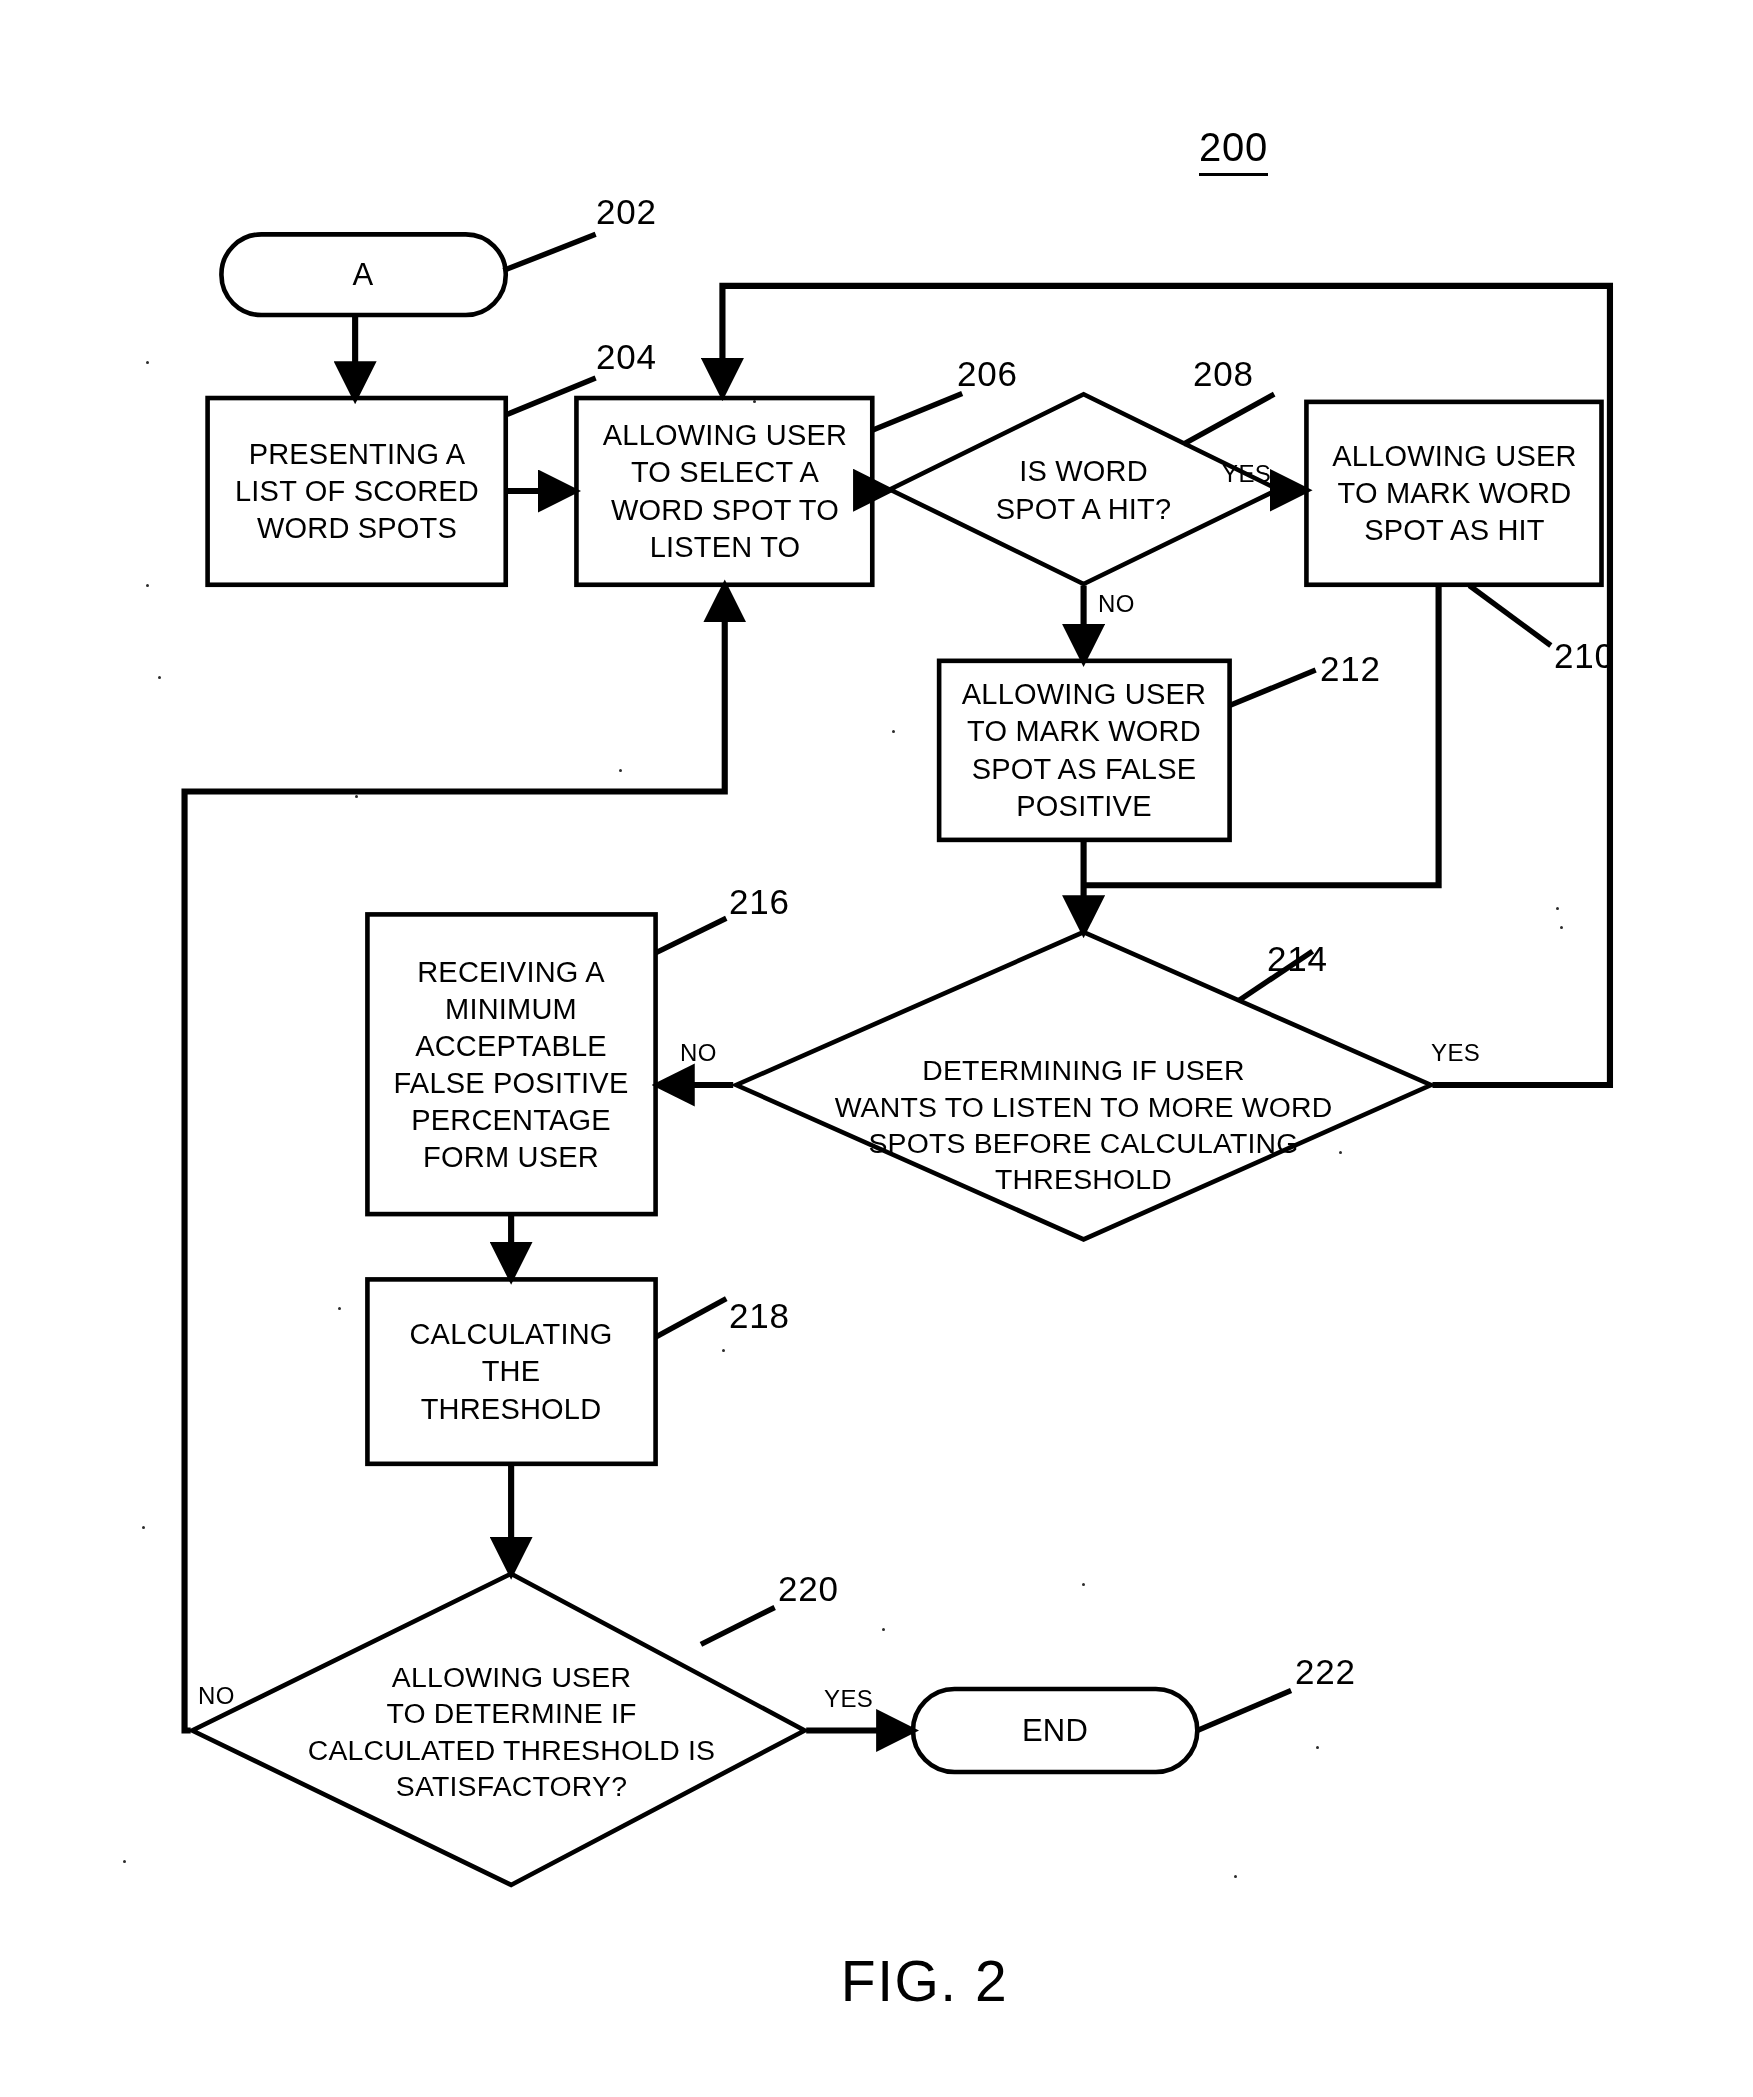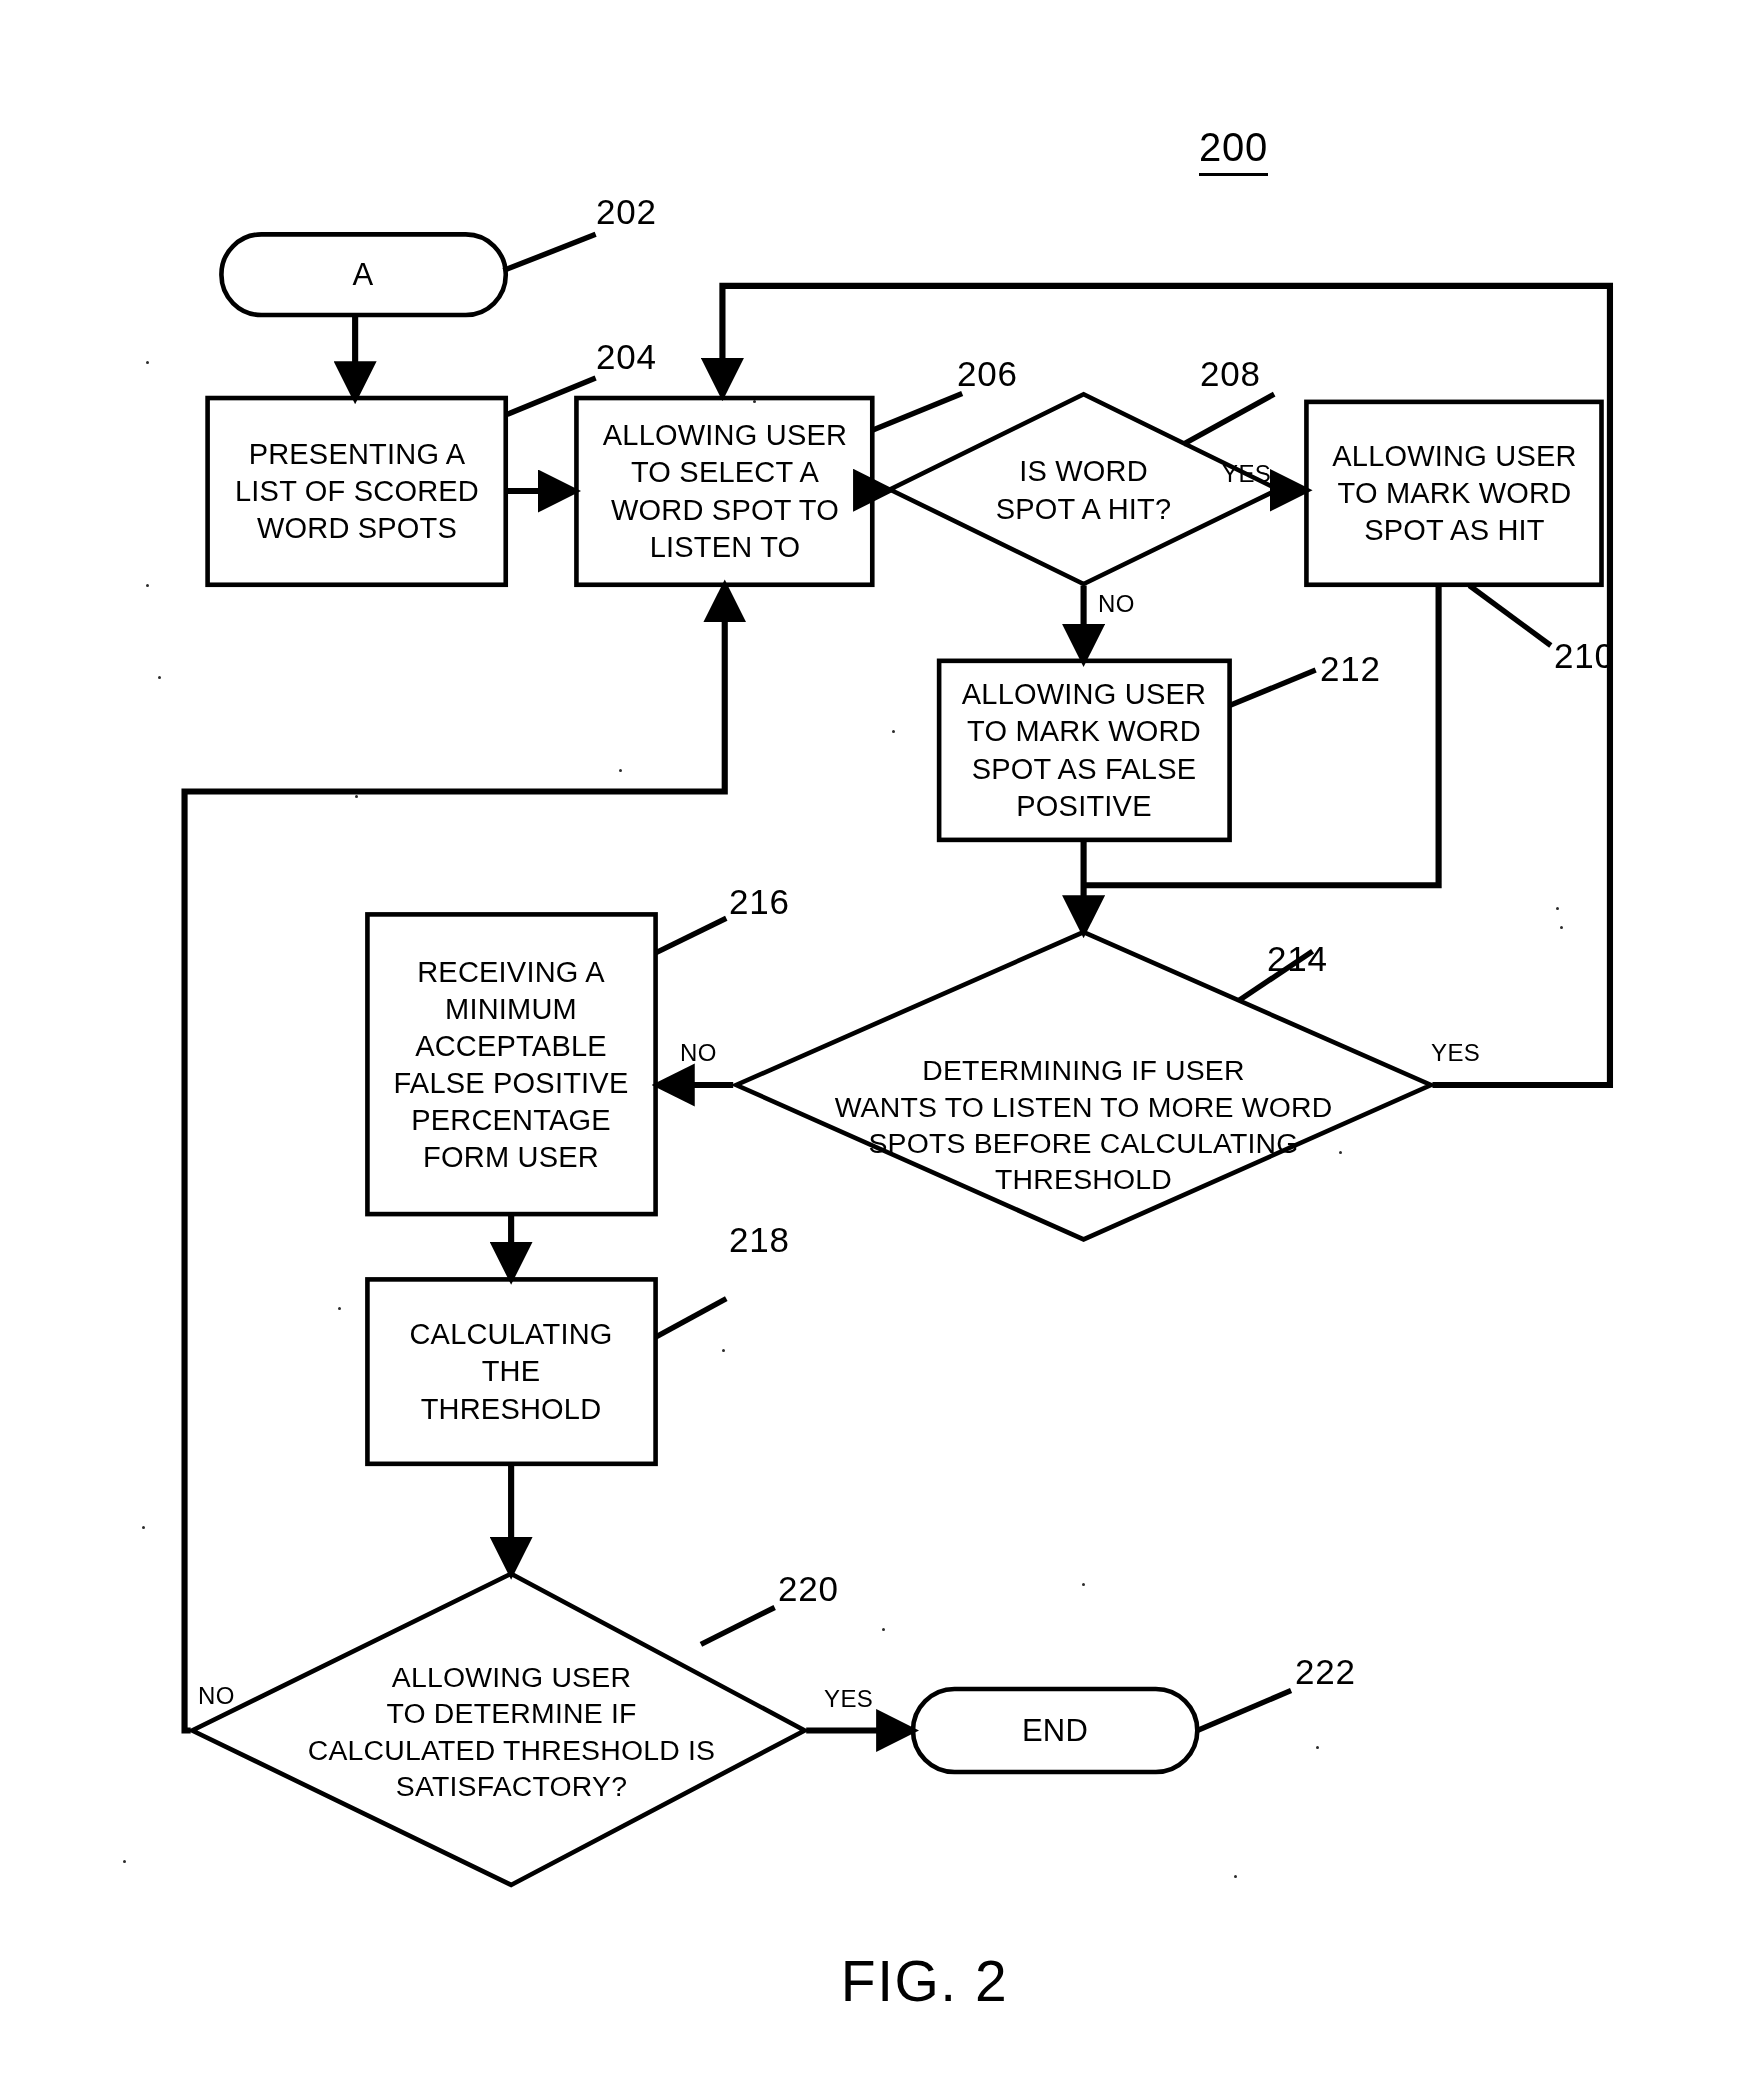--- a/index.html
+++ b/index.html
@@ -210,26 +210,26 @@
   <div class="node-text" style="left:273px; top:1660px; width:477px; height:143px; font-size:28.4px;">ALLOWING USER
 TO DETERMINE IF
 CALCULATED THRESHOLD IS
 SATISFACTORY?</div>
 
   <div class="node-text" style="left:913px; top:1689px; width:284px; height:83px; font-size:31px;">END</div>
 
   <div class="ref-label" style="left:596px; top:192px;">202</div>
   <div class="ref-label" style="left:596px; top:337px;">204</div>
   <div class="ref-label" style="left:957px; top:354px;">206</div>
-  <div class="ref-label" style="left:1193px; top:354px;margin-left:7px;">208</div>
+  <div class="ref-label" style="left:1193px; top:354px;">208</div>
   <div class="ref-label" style="left:1554px; top:636px;">210</div>
   <div class="ref-label" style="left:1320px; top:649px;">212</div>
   <div class="ref-label" style="left:1267px; top:915px;margin-top:24px;">214</div>
   <div class="ref-label" style="left:729px; top:882px;">216</div>
-  <div class="ref-label" style="left:729px; top:1220px;text-align:center;">218</div>
+  <div class="ref-label" style="left:729px; top:1296px;text-align:center;">218</div>
   <div class="ref-label" style="left:778px; top:1569px;">220</div>
   <div class="ref-label" style="left:1295px; top:1652px;">222</div>
 
   <div class="edge-label" style="left:1222px; top:460px;">YES</div>
   <div class="edge-label" style="left:1098px; top:590px;">NO</div>
   <div class="edge-label" style="left:680px; top:1039px;">NO</div>
   <div class="edge-label" style="left:1431px; top:1039px;">YES</div>
   <div class="edge-label" style="left:198px; top:1682px;">NO</div>
   <div class="edge-label" style="left:824px; top:1685px;">YES</div>
 

